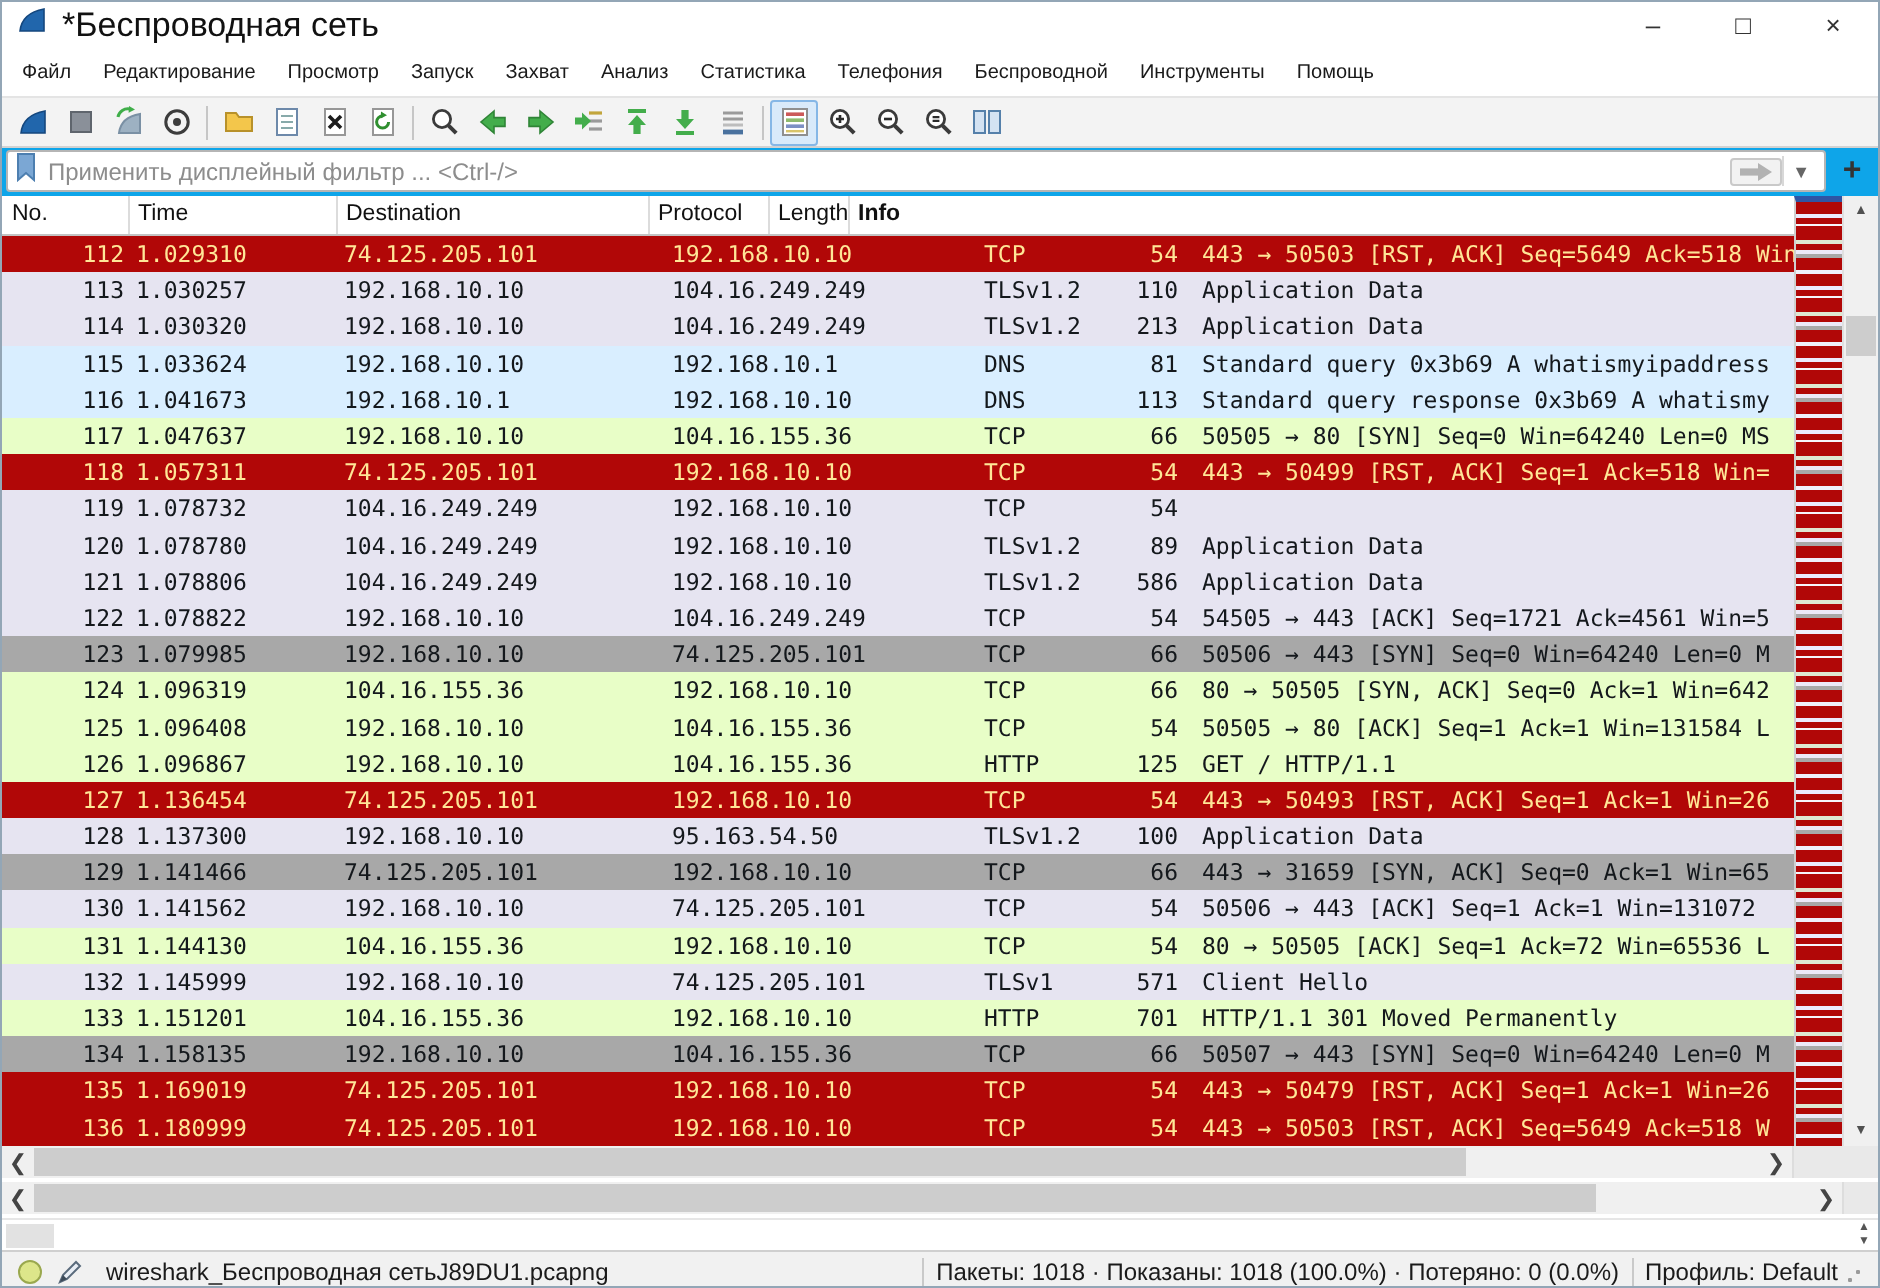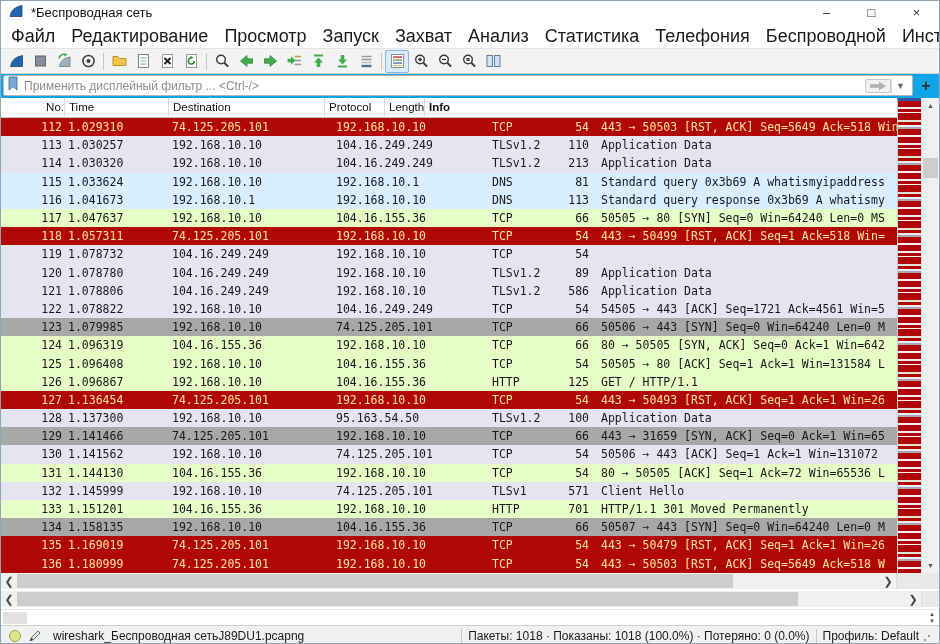--- a/index.html
+++ b/index.html
@@ -2,27 +2,27 @@
 <html><head>
 <meta charset="utf-8">
 <style>
   * { margin:0; padding:0; box-sizing:border-box; }
   html,body { background:#fff; }
   body { font-family:"Liberation Sans", sans-serif; color:#1a1a1a; }
   .window { width:940px; height:644px; border:1px solid #93a6b6; display:flex; flex-direction:column; background:#fff; overflow:hidden; }
 
   
   .titlebar { height:23px; display:flex; align-items:center; padding-left:7px; background:#fff; flex:none; }
-  .title-text { font-size:13px; margin-left:7px; color:#111; }
+  .title-text { font-size:17px; margin-left:7px; color:#111; }
   .win-btns { margin-left:auto; display:flex; height:100%; }
   .win-btn { width:45px; display:flex; align-items:center; justify-content:center; font-size:13px; color:#333; }
 
   
   .menubar { height:24px; display:flex; align-items:center; padding-left:2px; background:#fff; flex:none; }
-  .menu-item { padding:3px 8px; font-size:18px; color:#1a1a1a; white-space:nowrap; }
+  .menu-item { padding:3px 8px; font-size:10px; color:#1a1a1a; white-space:nowrap; }
 
   
   .toolbar { height:26px; background:#f3f3f3; border-top:1px solid #e4e4e4; border-bottom:1px solid #d2d2d2; display:flex; align-items:center; padding-left:3px; flex:none; }
   .tool-btn { width:24px; height:23px; display:flex; align-items:center; justify-content:center; border:1px solid transparent; }
   .tool-btn.active { background:#d9eafa; border:1px solid #86b7e6; border-radius:2px; }
   .tool-sep { width:1px; height:17px; background:#c6c6c6; margin:0 3px; flex:none; }
 
   
   .filterbar { height:24px; display:flex; align-items:center; background:#0ea5e9; padding:1px 3px 2px 2px; gap:3px; flex:none; }
   .filter-input { flex:1; height:21px; background:#fff; border:1px solid #b5b5b5; border-radius:2px; display:flex; align-items:center; padding:0 3px; }
@@ -272,21 +272,21 @@
           </svg>
       </span>
       <span class="filter-caret">▼</span>
     </div>
     <div class="add-btn">+</div>
   </div>
 
   <div class="packetarea">
     <div class="listcol">
       <div class="pkt-header">
-        <div class="hcell c-no" style="text-align:right;padding-left:5px;">No.</div>
+        <div class="hcell c-no" style="text-align:left;padding-left:5px;">No.</div>
         <div class="hcell c-time">Time</div>
         <div class="hcell c-dst">Destination</div>
         <div class="hcell c-proto">Protocol</div>
         <div class="hcell c-len" style="text-align:center;padding-left:4px;">Length</div>
         <div class="hcell c-info" style="border-right:none;font-weight:bold;">Info</div>
       </div>
       <div class="rows">
           <div class="pkt-row bg-bad">
             <span class="c-no">112</span>
             <span class="c-time">1.029310</span>

